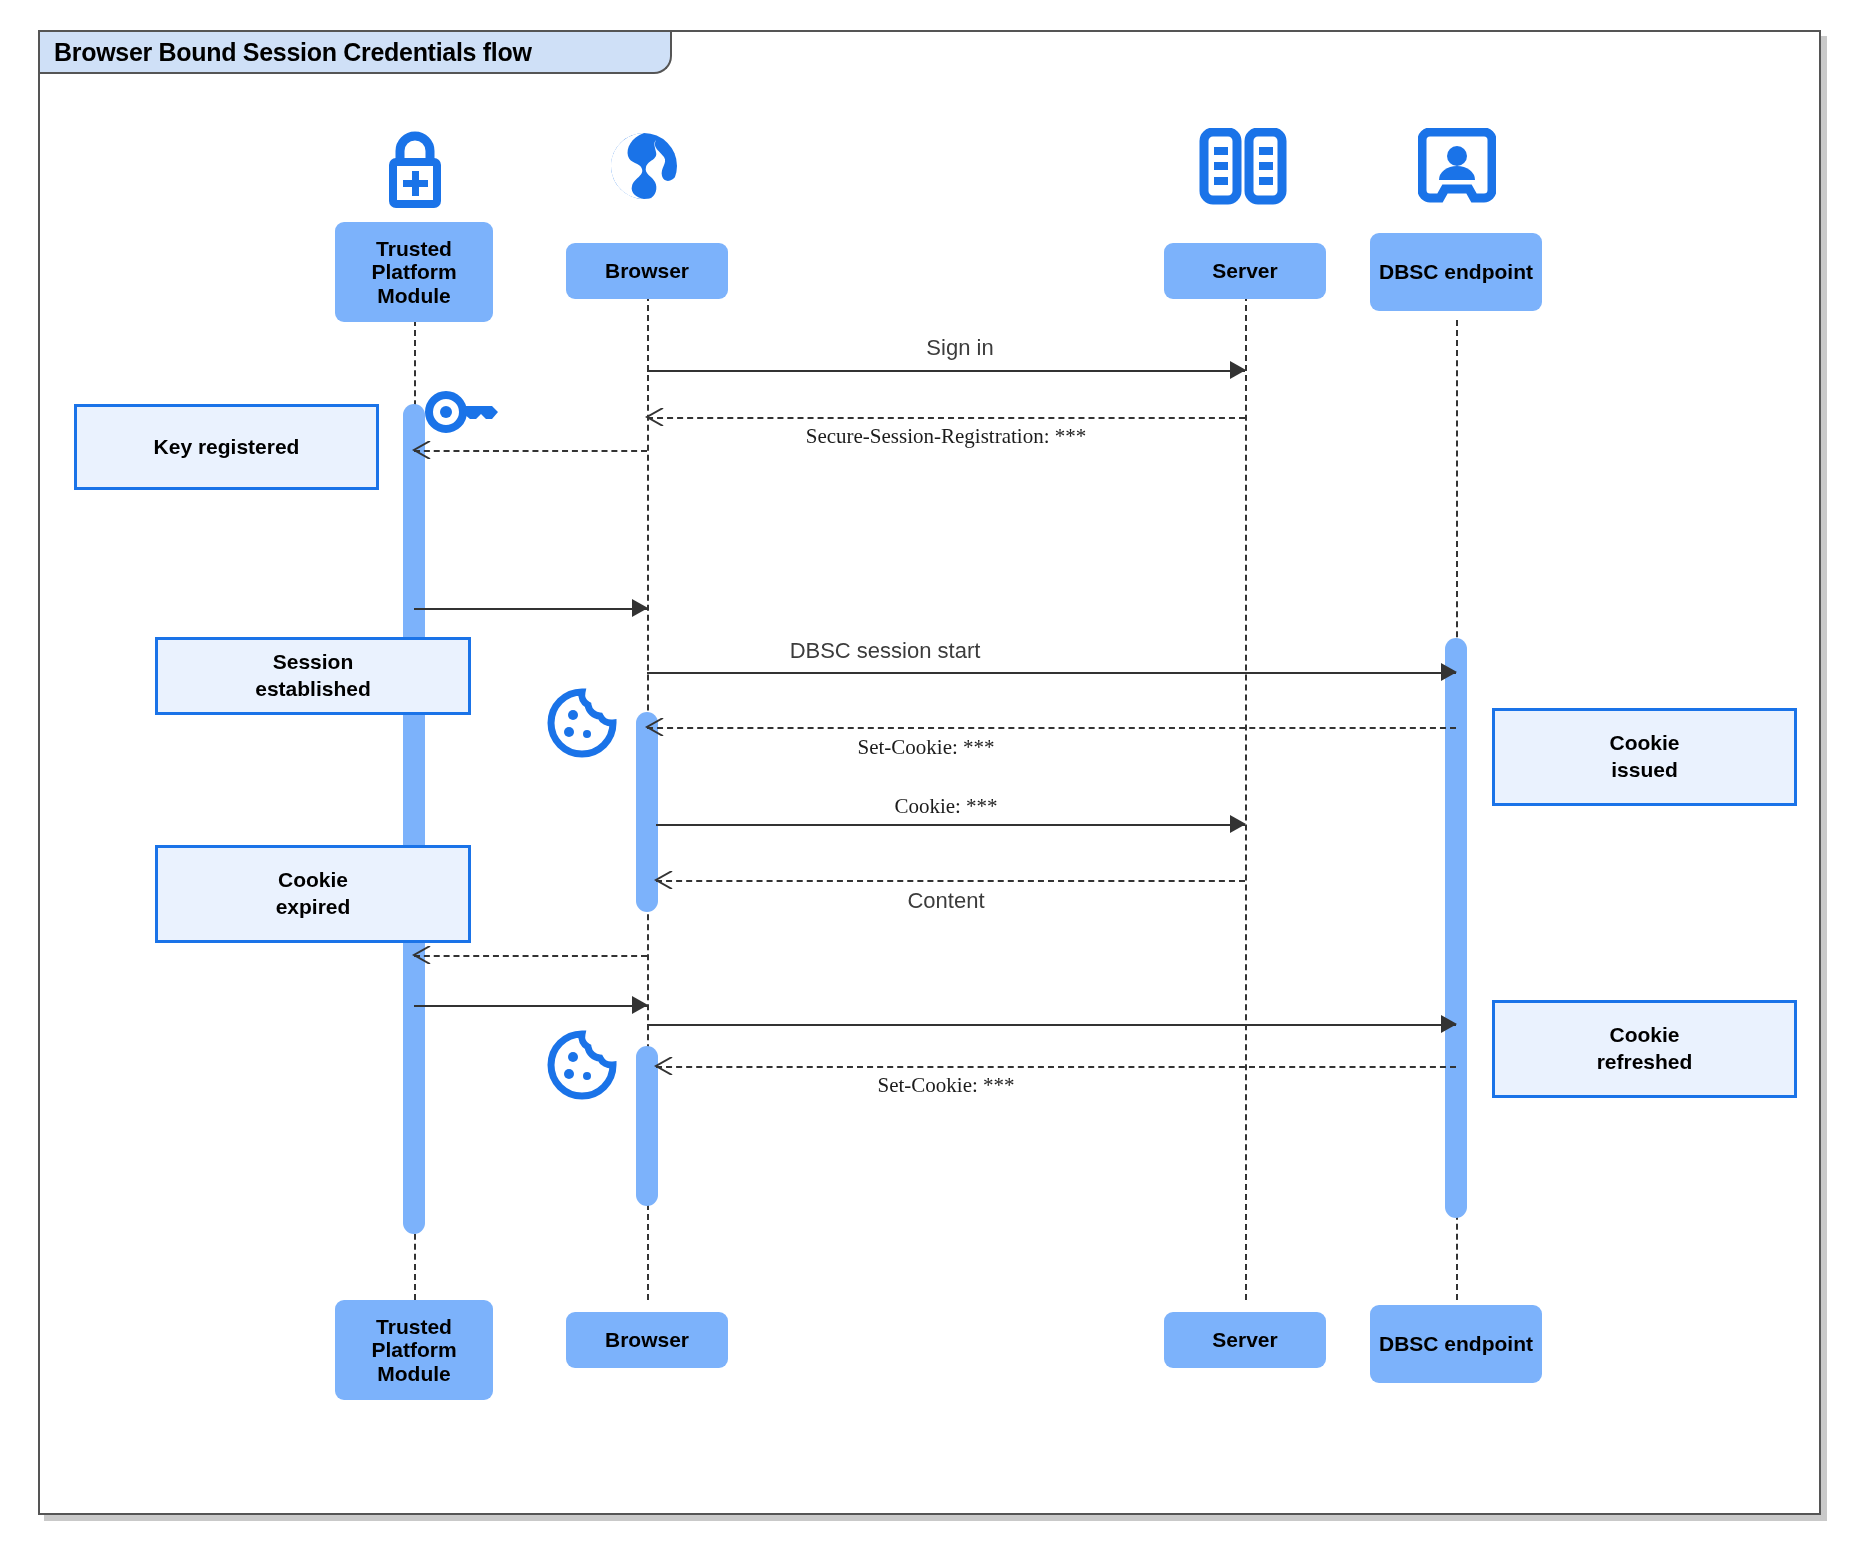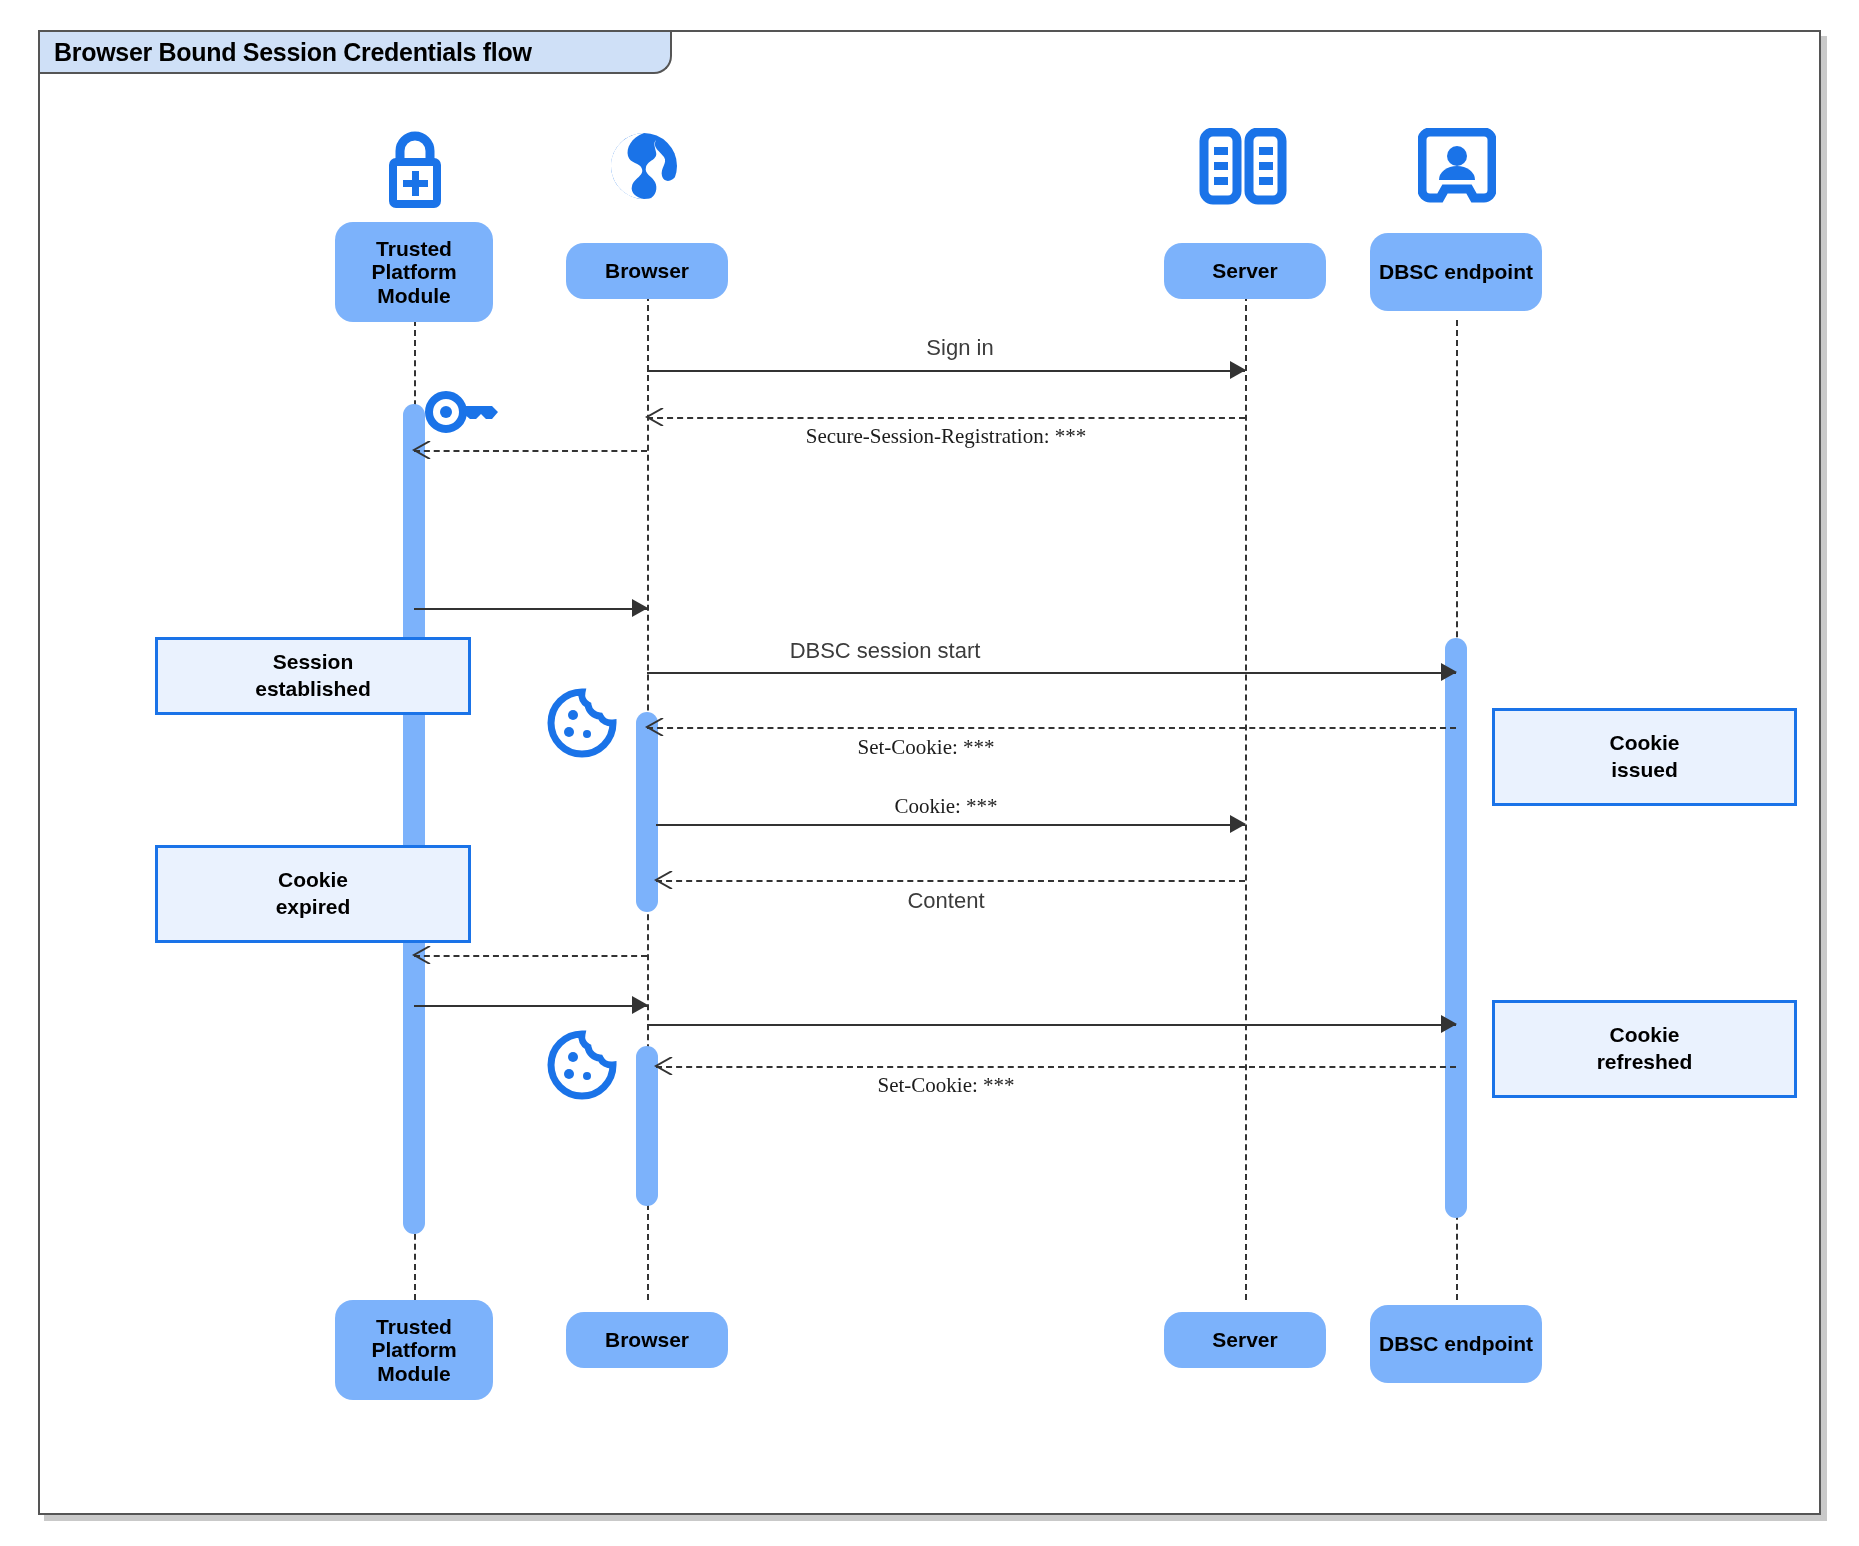--- a/index.html
+++ b/index.html
@@ -14,21 +14,21 @@
 
   
   .title-tab{position:absolute;left:40px;top:32px;height:42px;z-index:5;}
   .title-tab .tab-bg{position:absolute;left:0;top:0;height:42px;width:632px;
         background:#cfe0f7;border:2px solid #555;border-top:none;border-left:none;
         border-radius:0 0 18px 0;box-sizing:border-box;}
   .title-tab .tab-text{position:absolute;left:14px;top:6px;font-size:25px;font-weight:bold;
         color:#000;white-space:nowrap;letter-spacing:-0.3px;}
 
   
-  .plabel{position:absolute;background:#7cb2fb;border-radius:18px;color:#000;
+  .plabel{position:absolute;background:#7cb2fb;border-radius:9px;color:#000;
           font-weight:bold;font-size:21px;display:flex;align-items:center;
           justify-content:center;text-align:center;line-height:1.12;box-sizing:border-box;z-index:6;}
 
   
   .lifeline{position:absolute;width:0;border-left:2px dashed #333;z-index:1;}
 
   
   .activation{position:absolute;width:22px;background:#7cb2fb;border-radius:11px;z-index:3;}
 
   
@@ -237,20 +237,23 @@
 
   <div class="icon" style="left:547px;top:1030px;width:70px;height:70px;">
     <svg width="70" height="70" viewBox="0 0 70 70">
       <path d="M35 4 a31 31 0 1 0 31 31 a13 13 0 0 1 -13 -7 a13 13 0 0 1 -12 -11 a12 12 0 0 1 -6 -13 Z" fill="none" stroke="#1a73e8" stroke-width="7"></path>
       <circle cx="26" cy="27" r="5" fill="#1a73e8"></circle>
       <circle cx="22" cy="44" r="5" fill="#1a73e8"></circle>
       <circle cx="40" cy="46" r="4" fill="#1a73e8"></circle>
     </svg>
   </div>
 
+  <div class="note" style="left:74px;top:404px;width:305px;height:86px;">
+    <span>Key registered</span>
+  </div>
 
   <div class="note" style="left:155px;top:637px;width:316px;height:78px;">
     <span>
       <span>Session</span><br>
       <span>established</span>
     </span>
   </div>
 
   <div class="note" style="left:155px;top:845px;width:316px;height:98px;">
     <span>

